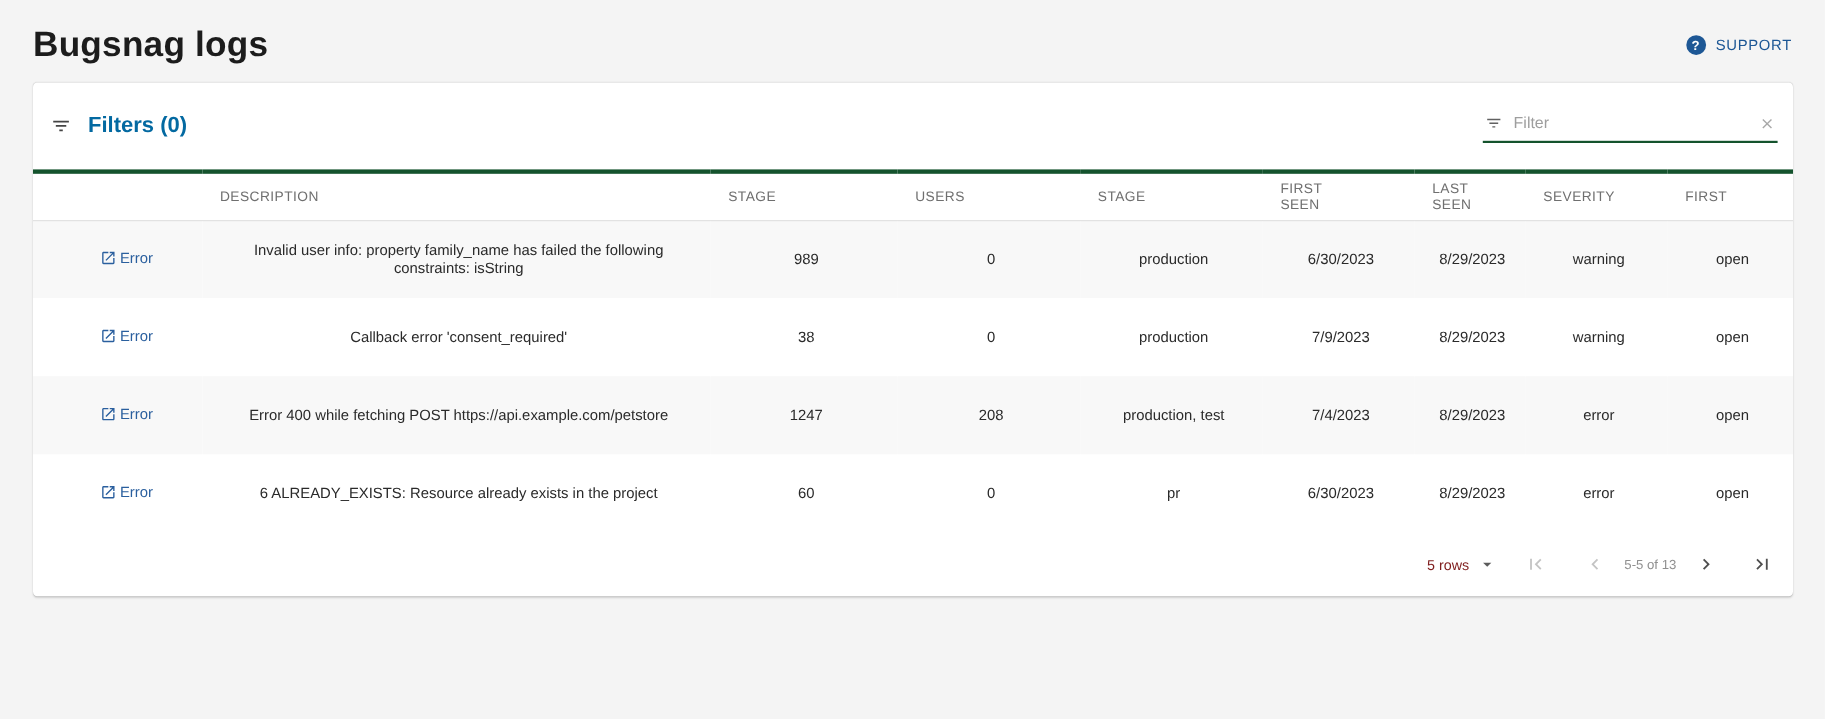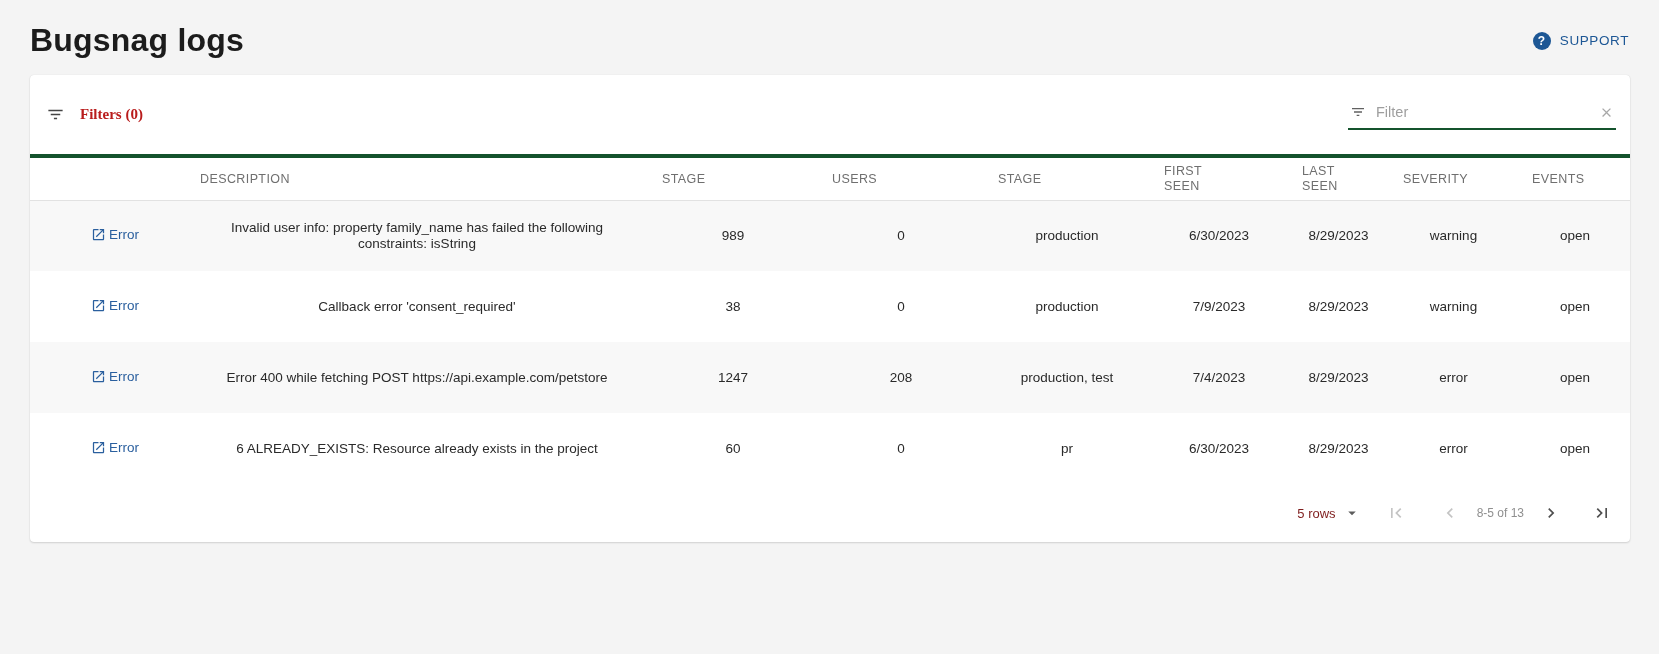--- a/index.html
+++ b/index.html
@@ -39,21 +39,21 @@
     margin:0 29px 0 30px;width:1600px;
     background:#fff;border-radius:4px;
     box-shadow:0 1px 2px rgba(0,0,0,.14),0 0 1px rgba(0,0,0,.12);
   }
   .card-toolbar{
     height:79px;display:flex;align-items:center;justify-content:space-between;
     padding:0 14px 0 16px;
   }
   .filters-left{display:flex;align-items:center;gap:15px;cursor:pointer;}
   .filters-left .flt-icon{color:#454545;display:flex;}
-  .filters-label{font-size:15px;font-weight:700;color:#b91c1c;font-family:Liberation Serif, serif;}
+  .filters-label{font-size:20px;font-weight:700;color:#0369a1;}
   .filter-field{
     width:268px;display:flex;align-items:center;gap:8px;
     border-bottom:2px solid #14532d;
     padding:4px 2px 7px 2px;
   }
   .filter-field .flt-icon-sm{color:#616161;display:flex;flex:none;}
   .filter-field input{
     flex:1;min-width:0;border:none;outline:none;background:transparent;
     font-family:"Liberation Sans",sans-serif;
     font-size:14.5px;color:#424242;
@@ -162,21 +162,21 @@
     <thead>
       <tr>
         <th></th>
         <th><span>DESCRIPTION</span></th>
         <th><span>STAGE</span></th>
         <th><span>USERS</span></th>
         <th><span>STAGE</span></th>
         <th><span class="wrap2">FIRST SEEN</span></th>
         <th><span class="wrap2">LAST SEEN</span></th>
         <th><span>SEVERITY</span></th>
-        <th><span>EVENTS</span></th>
+        <th><span>FIRST</span></th>
       </tr>
     </thead>
     <tbody>
       <tr class="stripe">
         <td class="c0">
           <a class="errlink" href="#"><span class="ext-icon"><svg width="15" height="15" viewBox="0 0 24 24" fill="currentColor">
                   <path d="M19 19H5V5h7V3H5c-1.11 0-2 .9-2 2v14c0 1.1.89 2 2 2h14c1.1 0 2-.9 2-2v-7h-2v7zM14 3v2h3.59l-9.83 9.83 1.41 1.41L19 6.41V10h2V3h-7z"></path>
                 </svg></span><span>Error</span></a>
         </td>
         <td>Invalid user info: property family_name has failed the following constraints: isString</td>
@@ -248,21 +248,21 @@
     <button class="pg-btn disabled pg-first">
       <svg width="20" height="20" viewBox="0 0 24 24" fill="currentColor">
           <path d="M18.41 16.59 13.82 12l4.59-4.59L17 6l-6 6 6 6zM6 6h2v12H6z"></path>
         </svg>
     </button>
     <button class="pg-btn disabled pg-prev">
       <svg width="20" height="20" viewBox="0 0 24 24" fill="currentColor">
           <path d="M15.41 7.41 14 6l-6 6 6 6 1.41-1.41L10.83 12z"></path>
         </svg>
     </button>
-    <span class="pg-range">8-5 of 13</span>
+    <span class="pg-range">5-5 of 13</span>
     <button class="pg-btn enabled pg-next">
       <svg width="20" height="20" viewBox="0 0 24 24" fill="currentColor">
           <path d="M10 6 8.59 7.41 13.17 12l-4.58 4.59L10 18l6-6z"></path>
         </svg>
     </button>
     <button class="pg-btn enabled pg-last">
       <svg width="20" height="20" viewBox="0 0 24 24" fill="currentColor">
           <path d="M5.59 7.41 10.17 12l-4.58 4.59L7 18l6-6-6-6zM16 6h2v12h-2z"></path>
         </svg>
     </button>

